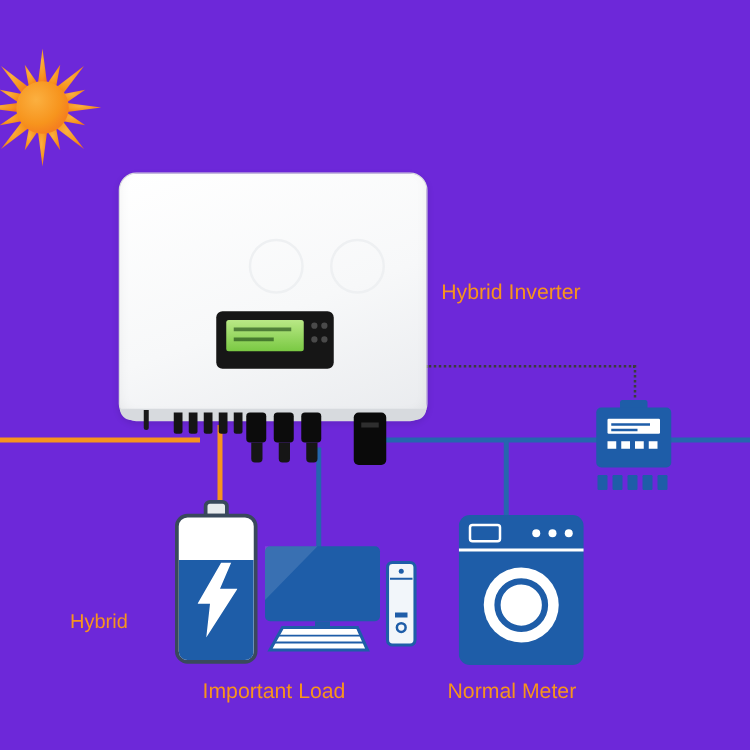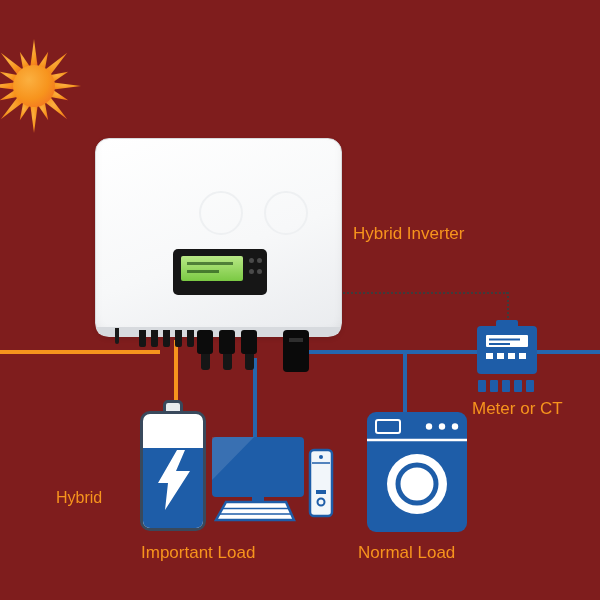--- a/index.html
+++ b/index.html
@@ -3,21 +3,21 @@
 <meta charset="utf-8">
 <style>
   :root{
     --orange:#F7941D;
     --blue:#1E5DA8;
     --lineblue:#2566AE;
     --dotted:#3c3c3c;
   }
   html,body{margin:0;padding:0;background:#fff;}
   .canvas{
-    position:relative;width:600px;height:600px;background:#7f1d1d;
+    position:relative;width:600px;height:600px;background:#6d28d9;
     overflow:hidden;font-family:"Liberation Sans",sans-serif;
   }
   .abs{position:absolute;}
   .line{position:absolute;}
   .line.orange{background:var(--orange);}
   .line.blue{background:var(--lineblue);}
   .dotted-h{position:absolute;border-top:2px dotted var(--dotted);height:0;}
   .dotted-v{position:absolute;border-left:2px dotted var(--dotted);width:0;}
   .label{position:absolute;color:var(--orange);font-size:17px;white-space:nowrap;}
 
@@ -174,18 +174,17 @@
     <rect x="32" y="33" width="7" height="6" fill="#ffffff"></rect>
     <rect x="43" y="33" width="7" height="6" fill="#ffffff"></rect>
     <rect x="2" y="60" width="8" height="12" rx="1" class="svg-blue"></rect>
     <rect x="14" y="60" width="8" height="12" rx="1" class="svg-blue"></rect>
     <rect x="26" y="60" width="8" height="12" rx="1" class="svg-blue"></rect>
     <rect x="38" y="60" width="8" height="12" rx="1" class="svg-blue"></rect>
     <rect x="50" y="60" width="8" height="12" rx="1" class="svg-blue"></rect>
   </svg>
 
   <div class="label" style="left:353px;top:224px;">Hybrid Inverter</div>
-  <div class="label" style="left:472px;top:399px;">Meter or CT</div>
   <div class="label" style="left:56px;top:489px;font-size:16px;">Hybrid</div>
-  <div class="label" style="left:141px;top:543px;">Important Load</div>
-  <div class="label" style="left:358px;top:543px;">Normal Load</div>
+  <div class="label" style="left:162px;top:543px;">Important Load</div>
+  <div class="label" style="left:358px;top:543px;">Normal Meter</div>
 
 </div>
 
 </body></html>

